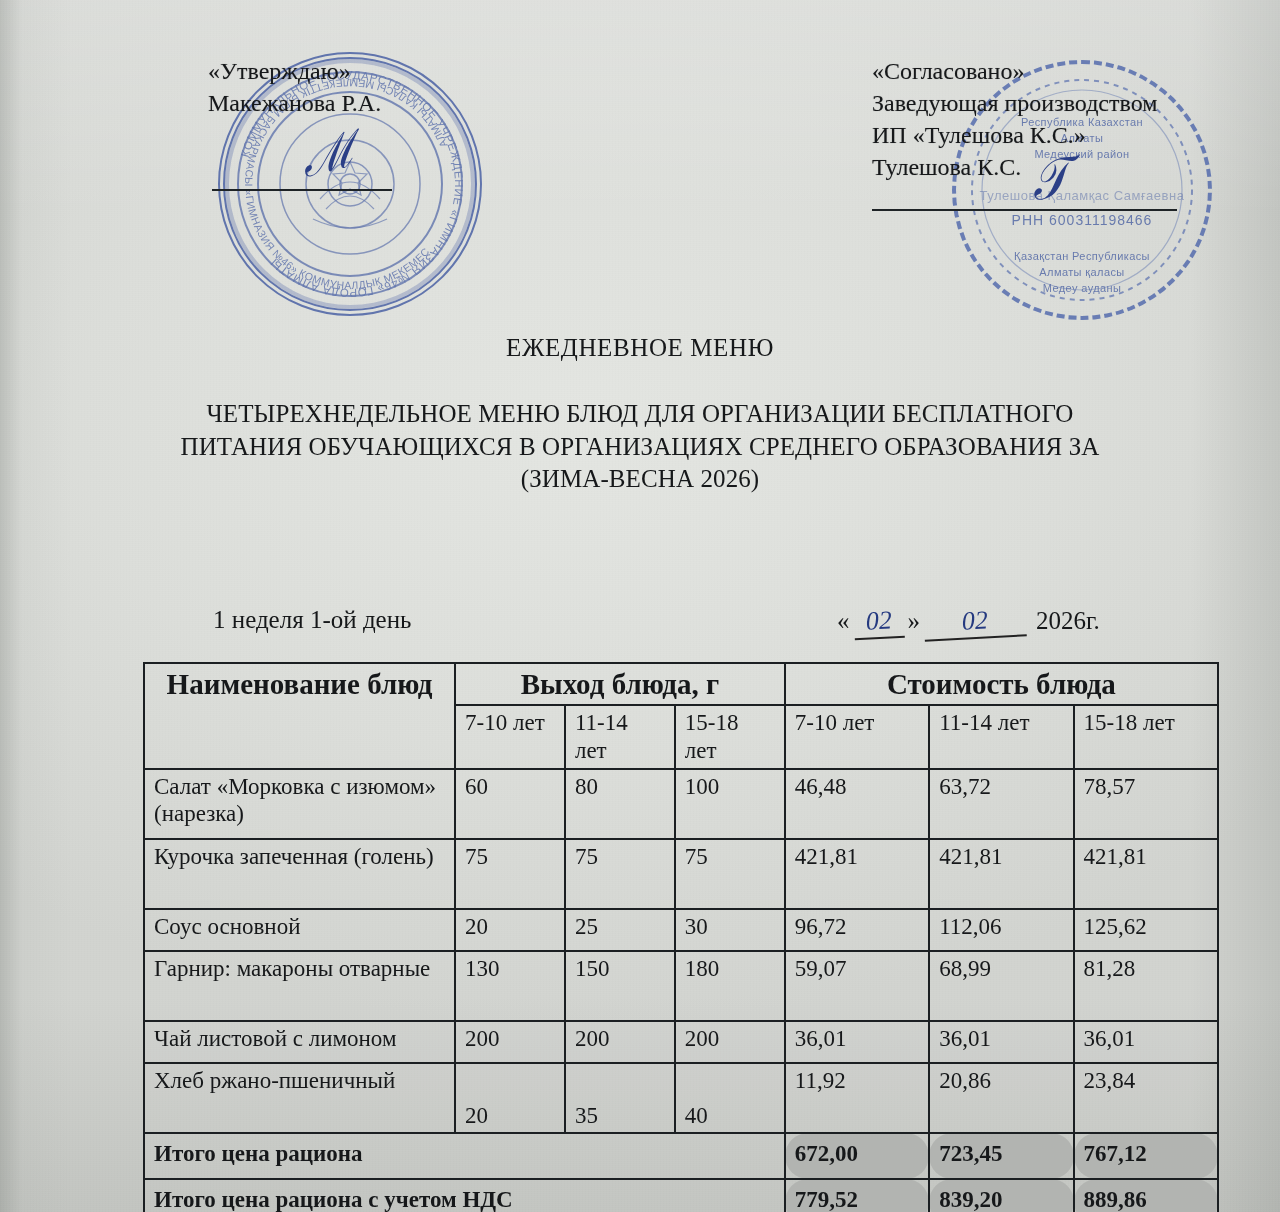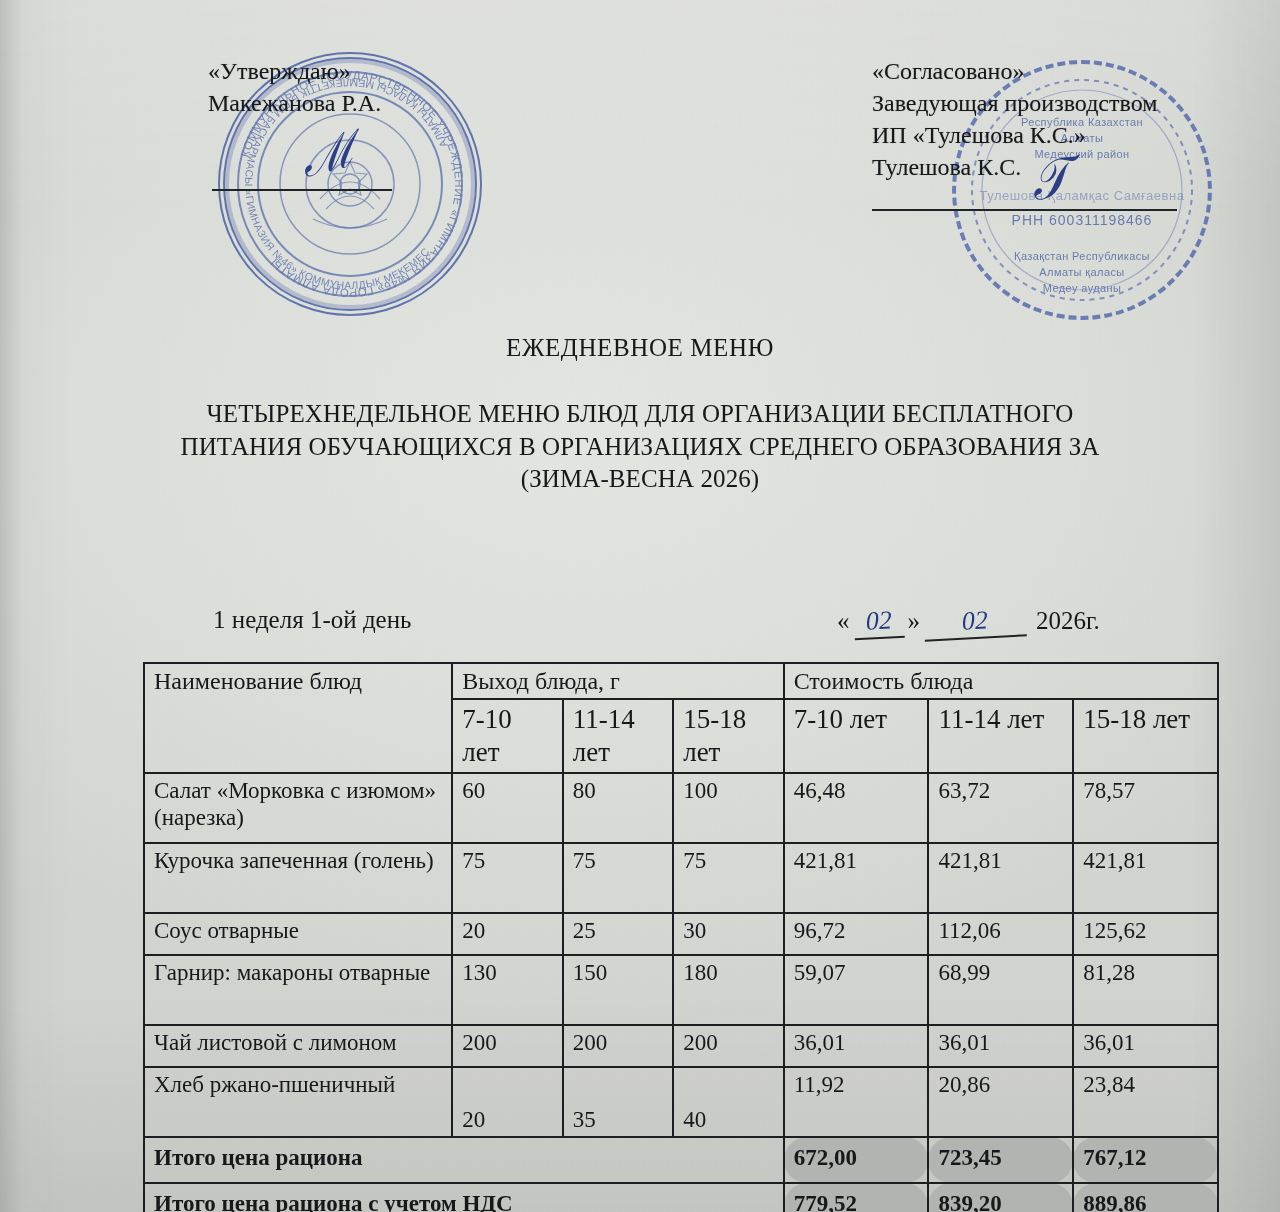--- a/index.html
+++ b/index.html
@@ -174,27 +174,28 @@
   }
   table.menu th, table.menu td {
     border: 2px solid #1b1f22;
     padding: 3px 9px;
     vertical-align: top;
     font-weight: normal;
     text-align: left;
     line-height: 1.18;
   }
   table.menu th.grouphead {
-    font-weight: normal;
-    font-size: 24px;
+    font-weight: bold;
+    font-size: 29px;
     vertical-align: top;
+    text-align: center;
   }
   table.menu th.agehead {
     font-weight: normal;
-    font-size: 27px;
+    font-size: 23px;
     vertical-align: top;
     line-height: 1.22;
   }
   td.num { text-align: left; border-radius: 30px; }
   tr.dish td { height: 34px; }
   tr.dish.tall td { height: 62px; }
   tr.total td {
     font-weight: bold;
     height: 36px;
     padding-top: 6px;
@@ -322,21 +323,21 @@
       <tr class="dish tall">
         <td>Курочка запеченная (голень)</td>
         <td class="num">75</td>
         <td class="num">75</td>
         <td class="num">75</td>
         <td class="num">421,81</td>
         <td class="num">421,81</td>
         <td class="num">421,81</td>
       </tr>
       <tr class="dish">
-        <td>Соус отварные</td>
+        <td>Соус основной</td>
         <td class="num">20</td>
         <td class="num">25</td>
         <td class="num">30</td>
         <td class="num">96,72</td>
         <td class="num">112,06</td>
         <td class="num">125,62</td>
       </tr>
       <tr class="dish tall">
         <td>Гарнир: макароны отварные</td>
         <td class="num">130</td>

